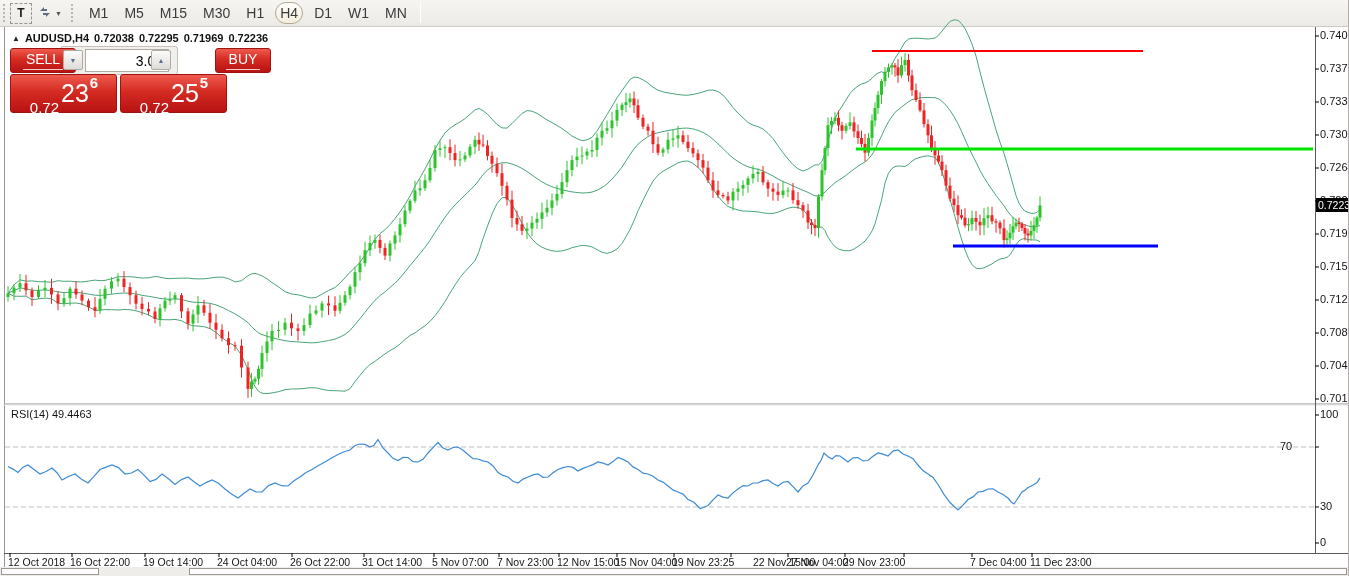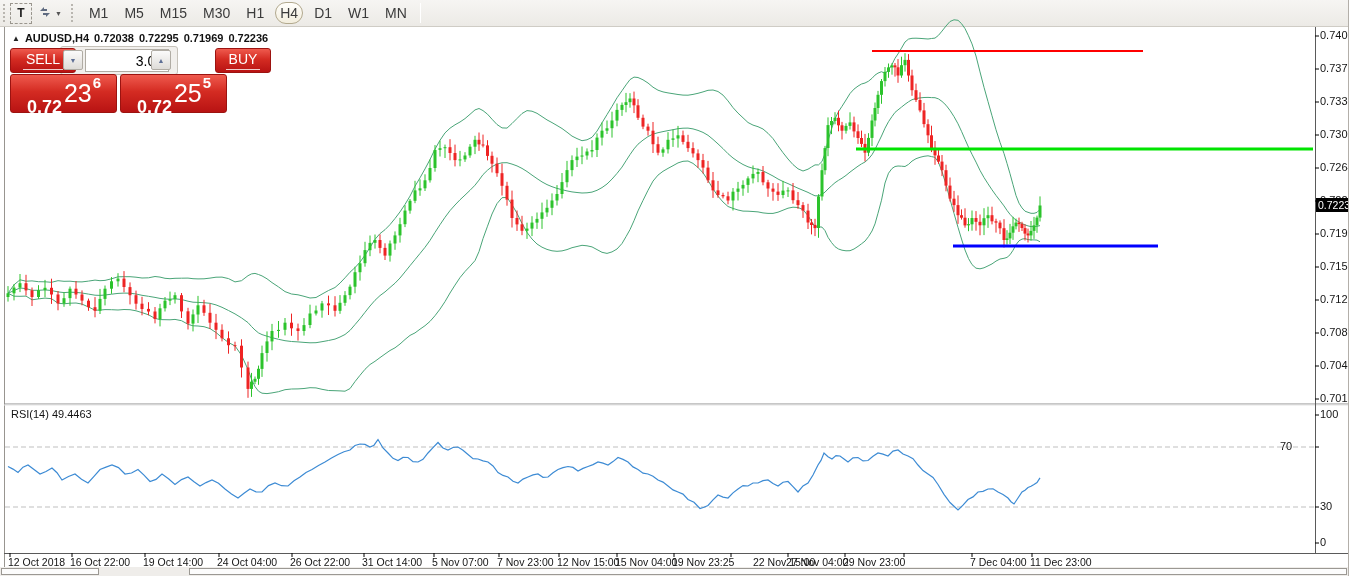--- a/index.html
+++ b/index.html
@@ -36,21 +36,21 @@
   .redbox{position:absolute;background:linear-gradient(#ef5a4e 0%,#d42b22 45%,#b81313 100%);
           border:1px solid #9c1310;border-radius:3px;color:#fff;display:flex;align-items:center;justify-content:center;}
   .ocl-label{font-size:14px;padding:0 3px 2px 3px;border-bottom:1px solid rgba(255,255,255,.78);}
   .spin-frame{position:absolute;left:60px;top:46px;width:118px;height:29px;background:#f1efec;
               border:1px solid #c6c2ba;border-radius:3px;}
   .spin-btn{position:absolute;width:20px;height:20px;top:50px;border:1px solid #b0aca4;border-radius:2px;
             background:linear-gradient(#fbfbfb,#dedcd8);font-size:7px;color:#5e6f95;
             display:flex;align-items:center;justify-content:center;padding:0;}
   .vol-input{position:absolute;left:85px;top:49px;width:84px;height:23px;border:1px solid #b0aca4;
              background:#fff;font-family:"Liberation Sans",sans-serif;font-size:14px;text-align:right;padding:0 5px 0 0;color:#000;}
-  .price-small{font-size:18px;font-weight:bold;margin-right:2px;margin-top:28px;}
+  .price-small{font-size:15px;font-weight:normal;margin-right:2px;margin-top:28px;}
   .price-big{font-size:25px;font-weight:400;line-height:1;text-align:right;}
   .price-sup{font-size:15px;font-weight:bold;position:relative;top:-11px;left:1px;}
   
   .statusbar{position:absolute;left:0;top:567px;width:1349px;height:9px;background:#efedea;}
   .status-box{position:absolute;top:1px;height:7px;background:#fcfcfc;border:1px solid #9b9893;}
 </style>
 </head>
 <body>
 
 <div class="app">

